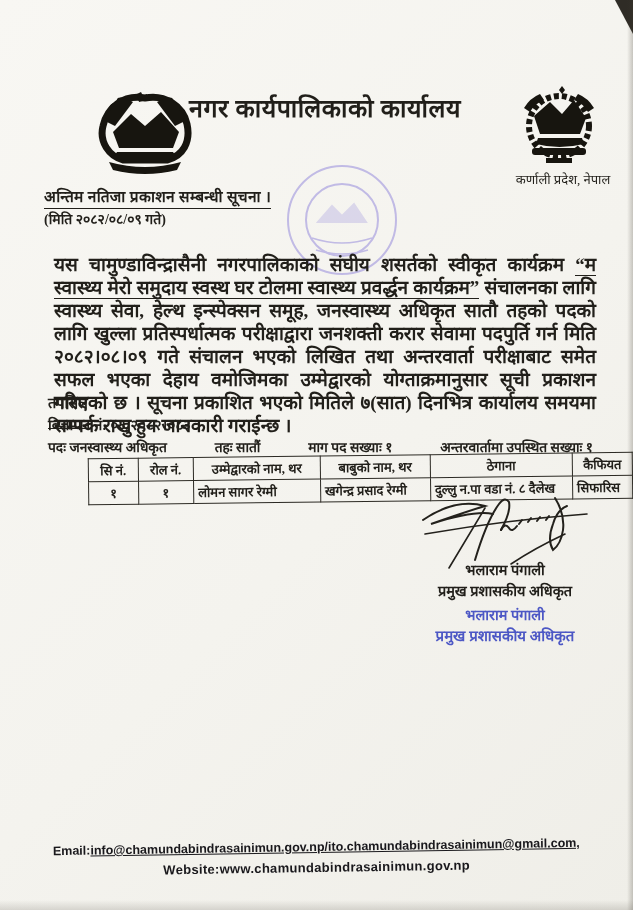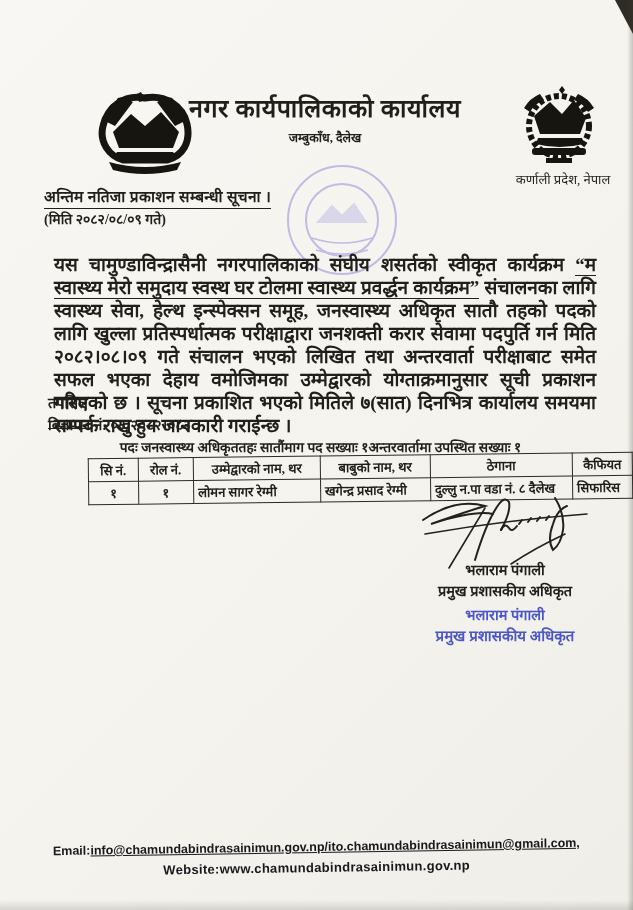--- a/index.html
+++ b/index.html
@@ -55,21 +55,21 @@
     position:absolute;left:54px;top:253px;width:542px;
     font-size:19px;line-height:23px;text-align:justify;font-weight:600;
   }
   .body-para .quoted{border-bottom:1.4px solid #211f1a;font-weight:bold;}
 
   .tapasil{position:absolute;left:48px;top:392px;font-size:14.5px;font-weight:bold;
     border-bottom:1.5px solid #211f1a;display:inline-block;padding-bottom:16px;}
   .advert-no{position:absolute;left:48px;top:414px;font-size:14.5px;font-weight:bold;letter-spacing:.3px;}
   .post-line{
     position:absolute;left:48px;top:437px;width:545px;
-    display:flex;justify-content:center;
+    display:flex;justify-content:space-between;
     font-size:13.8px;font-weight:bold;
   }
 
   
   .tbl-wrap{position:absolute;left:88px;top:455px;transform:rotate(-0.7deg);}
   table.result{border-collapse:collapse;font-size:13px;font-weight:bold;}
   table.result td,table.result th{
     border:1.3px solid #2c2a24;padding:1px 4px;height:20px;
     white-space:nowrap;text-align:center;font-weight:bold;
   }
@@ -130,21 +130,20 @@
         <rect x="16" y="62" width="54" height="7" rx="3"></rect>
         <path d="M30 72 h26 v5 h-26 z"></path>
         <path d="M8 22 q6 -10 16 -14 l4 6 q-10 4 -14 12 Z"></path>
         <path d="M78 22 q-6 -10 -16 -14 l-4 6 q10 4 14 12 Z"></path>
       </g>
     </svg>
   </div>
 
   <div class="hdr">
     <div class="office">नगर कार्यपालिकाको कार्यालय</div>
-    <div class="addr">जम्बुकाँध, दैलेख</div>
   </div>
   <div class="province">कर्णाली प्रदेश, नेपाल</div>
 
   <div class="stamp-wrap">
     <svg width="120" height="120" viewBox="0 0 120 120">
       <g stroke="#7b6ed6" fill="none" stroke-width="2" opacity="0.85">
         <circle cx="60" cy="60" r="54"></circle>
         <circle cx="60" cy="60" r="36"></circle>
         <path d="M36 62 L50 46 L60 56 L72 44 L84 62 Z" fill="#7b6ed6" opacity="0.5"></path>
         <path d="M30 78 Q60 88 90 78" stroke-width="1.6"></path>

